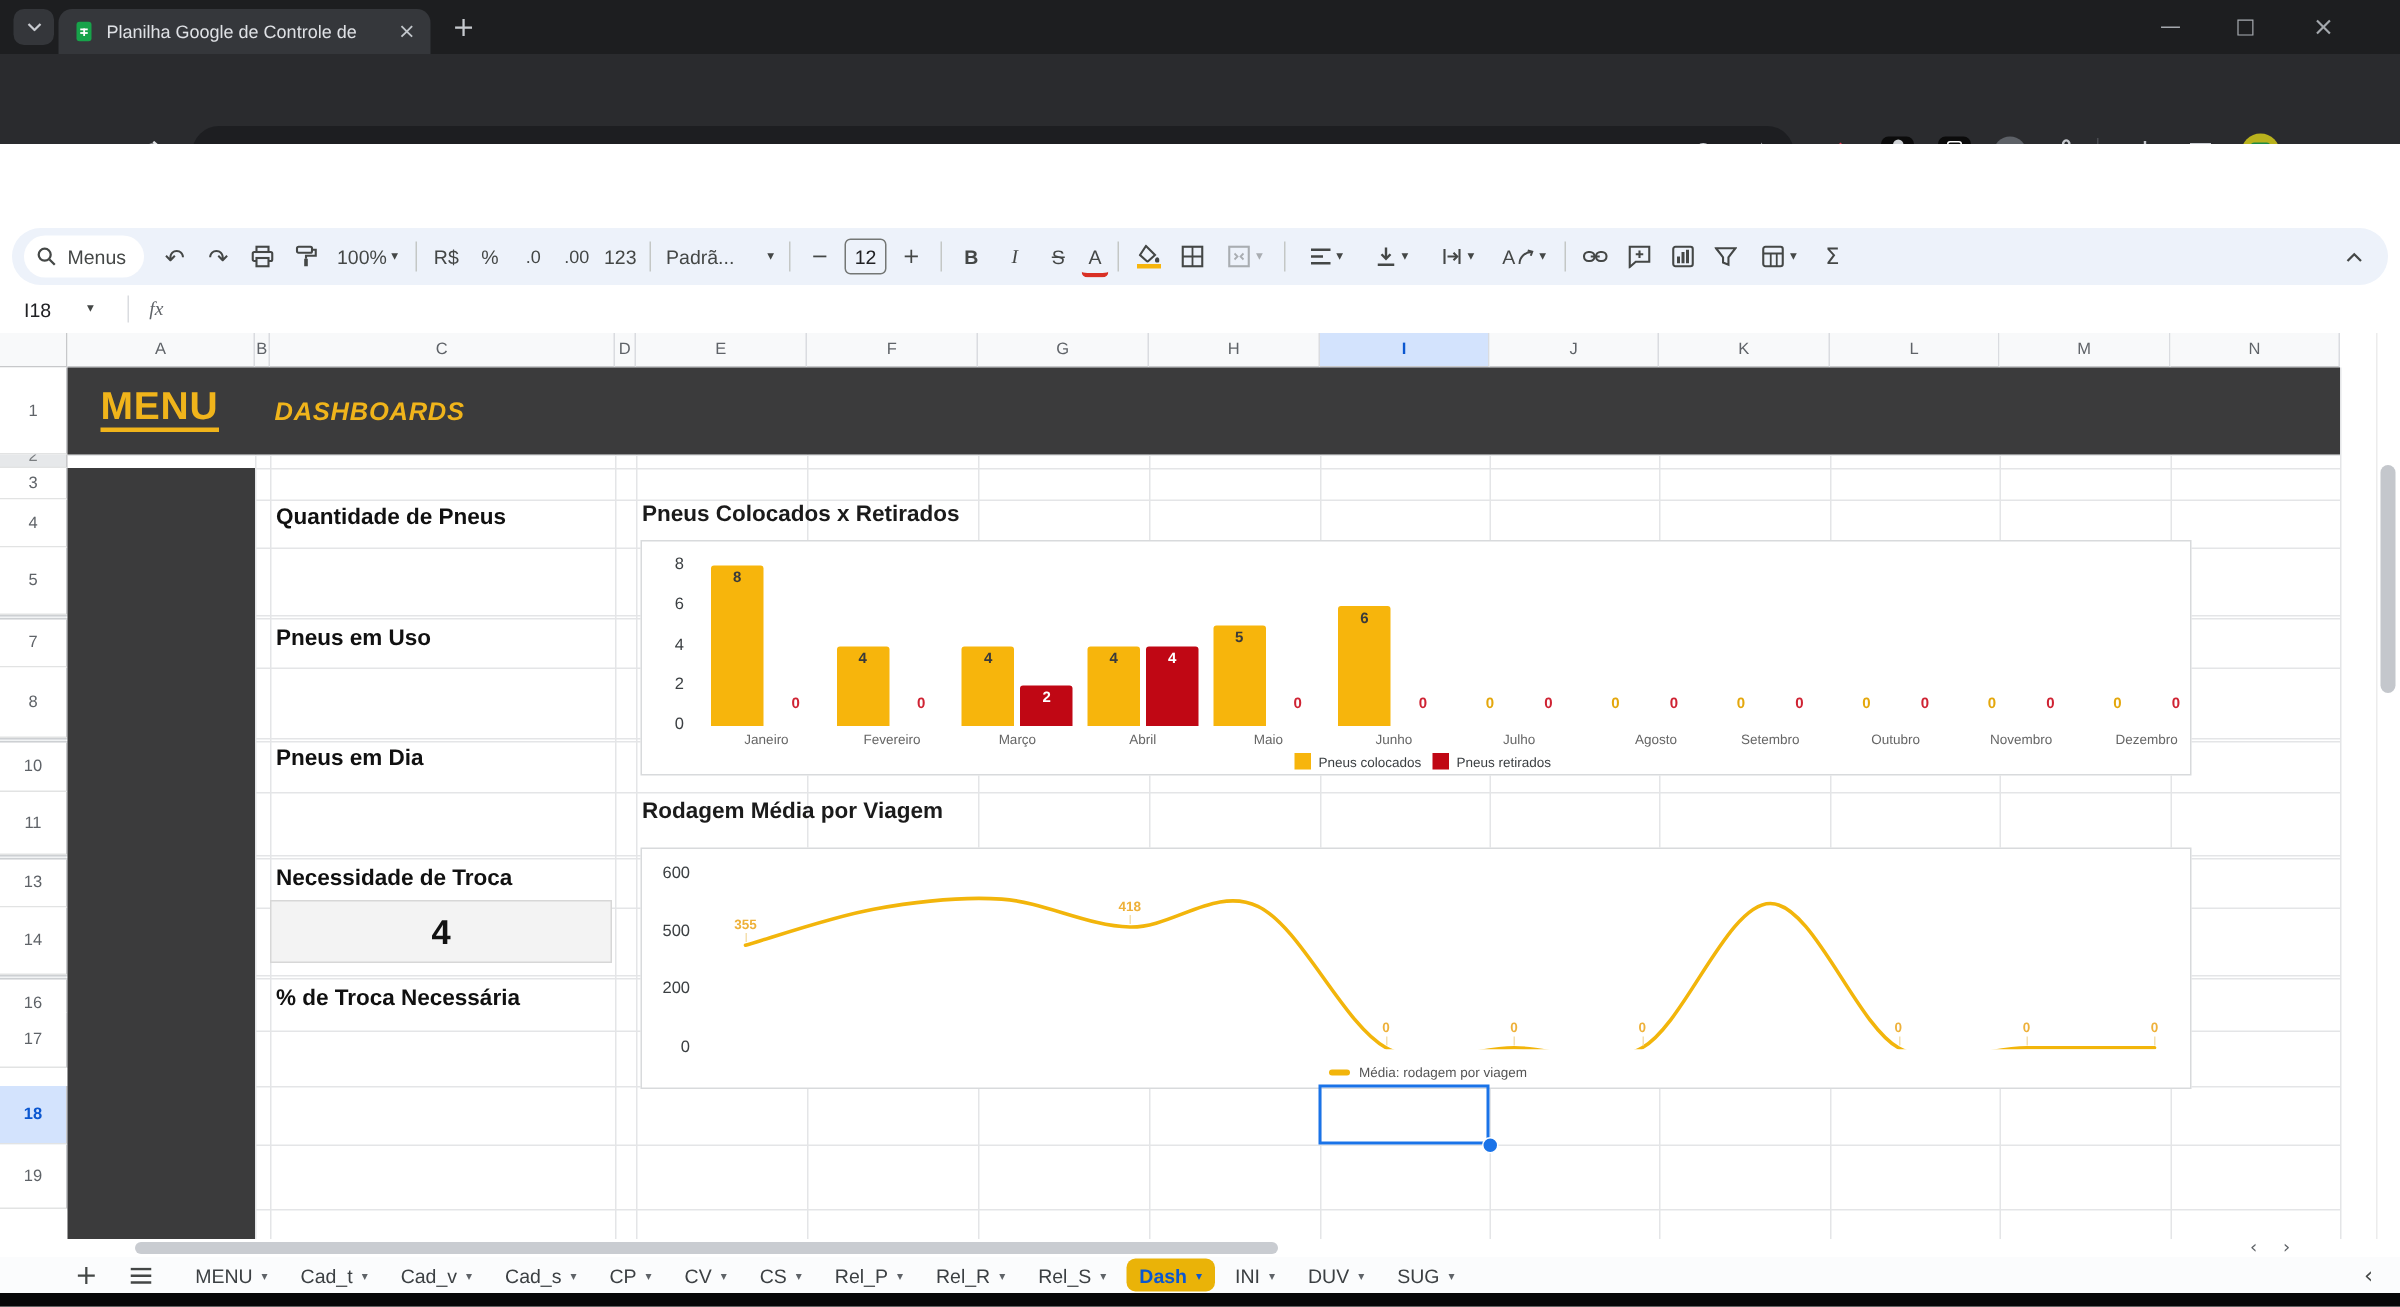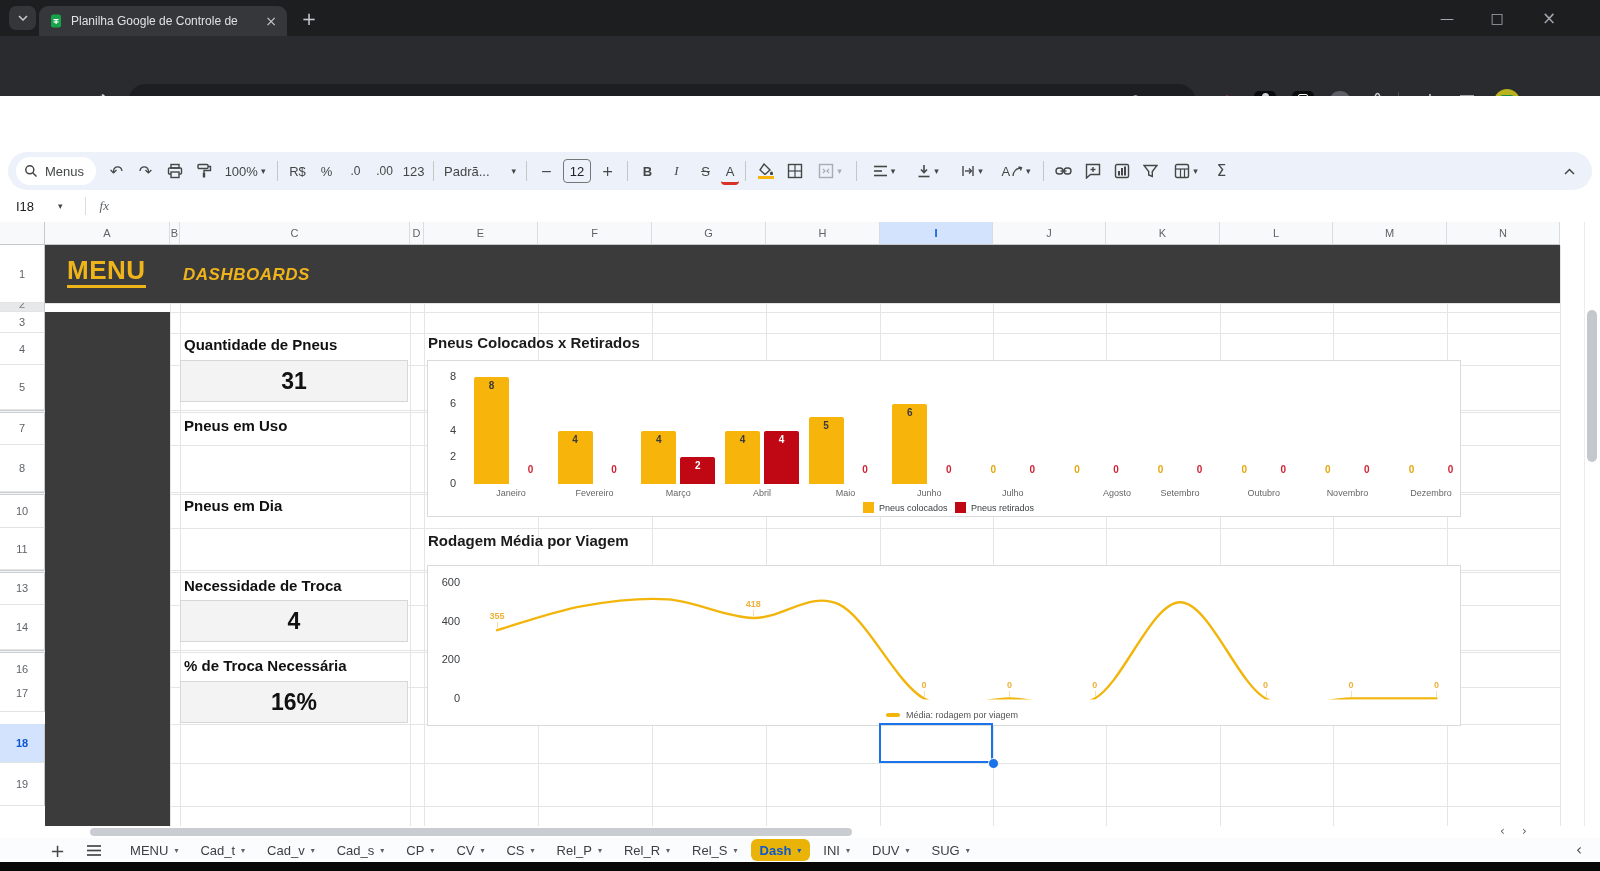--- a/index.html
+++ b/index.html
@@ -505,27 +505,25 @@
       <div class="hidden-row-mark" style="top: 188px;"></div>
       <div class="hidden-row-mark" style="top: 270px;"></div>
       <div class="hidden-row-mark" style="top: 348px;"></div>
       <div class="hidden-row-mark" style="top: 428px;"></div>
       <div id="banner">
       <span id="banner-menu">MENU</span>
       <span id="banner-dash">DASHBOARDS</span>
     </div>
       <div id="dark-strip"></div>
       <div class="kpi-label" style="top: 114px;">Quantidade de Pneus</div>
-      <div class="kpi-box" style="top: 138px;">31</div>
       <div class="kpi-label" style="top: 195px;">Pneus em Uso</div>
       <div class="kpi-label" style="top: 275px;">Pneus em Dia</div>
       <div class="kpi-label" style="top: 355px;">Necessidade de Troca</div>
       <div class="kpi-box" style="top: 378px;">4</div>
       <div class="kpi-label" style="top: 435px;">% de Troca Necessária</div>
-      <div class="kpi-box" style="top: 459px;">16%</div>
       <div class="chart-title" style="left: 428px; top: 112px;">Pneus Colocados x Retirados</div>
       <div class="chart-box" style="left: 427px; top: 138px; height: 157px;">
         <div class="ytick" style="left: 2px; top: 9px;">8</div>
         <div class="ytick" style="left: 2px; top: 35.75px;">6</div>
         <div class="ytick" style="left: 2px; top: 62.5px;">4</div>
         <div class="ytick" style="left: 2px; top: 89.25px;">2</div>
         <div class="ytick" style="left: 2px; top: 116px;">0</div>
         <div class="bar" style="left: 46px; width: 35px; top: 16px; height: 107px; background: rgb(247, 181, 12);"></div>
         <div class="bar-val" style="left: 46px; width: 35px; top: 19px; color: rgb(58, 58, 58);">8</div>
         <div class="zero-val" style="left: 85px; width: 35px; top: 103px; color: rgb(207, 35, 51);">0</div>
@@ -550,42 +548,42 @@
         <div class="month-lbl" style="left: 376.56px; width: 82px; top: 127px;">Maio</div>
         <div class="bar" style="left: 464.2px; width: 35px; top: 42.75px; height: 80.25px; background: rgb(247, 181, 12);"></div>
         <div class="bar-val" style="left: 464.2px; width: 35px; top: 45.75px; color: rgb(58, 58, 58);">6</div>
         <div class="zero-val" style="left: 503.2px; width: 35px; top: 103px; color: rgb(207, 35, 51);">0</div>
         <div class="month-lbl" style="left: 460.2px; width: 82px; top: 127px;">Junho</div>
         <div class="zero-val" style="left: 547.84px; width: 35px; top: 103px; color: rgb(228, 167, 12);">0</div>
         <div class="zero-val" style="left: 586.84px; width: 35px; top: 103px; color: rgb(207, 35, 51);">0</div>
         <div class="month-lbl" style="left: 543.84px; width: 82px; top: 127px;">Julho</div>
         <div class="zero-val" style="left: 631.48px; width: 35px; top: 103px; color: rgb(228, 167, 12);">0</div>
         <div class="zero-val" style="left: 670.48px; width: 35px; top: 103px; color: rgb(207, 35, 51);">0</div>
-        <div class="month-lbl" style="left: 648px; width: 82px; top: 127px;">Agosto</div>
+        <div class="month-lbl" style="left: 635px; width: 82px; top: 127px;">Agosto</div>
         <div class="zero-val" style="left: 715.12px; width: 35px; top: 103px; color: rgb(228, 167, 12);">0</div>
         <div class="zero-val" style="left: 754.12px; width: 35px; top: 103px; color: rgb(207, 35, 51);">0</div>
         <div class="month-lbl" style="left: 711.12px; width: 82px; top: 127px;">Setembro</div>
         <div class="zero-val" style="left: 798.76px; width: 35px; top: 103px; color: rgb(228, 167, 12);">0</div>
         <div class="zero-val" style="left: 837.76px; width: 35px; top: 103px; color: rgb(207, 35, 51);">0</div>
         <div class="month-lbl" style="left: 794.76px; width: 82px; top: 127px;">Outubro</div>
         <div class="zero-val" style="left: 882.4px; width: 35px; top: 103px; color: rgb(228, 167, 12);">0</div>
         <div class="zero-val" style="left: 921.4px; width: 35px; top: 103px; color: rgb(207, 35, 51);">0</div>
         <div class="month-lbl" style="left: 878.4px; width: 82px; top: 127px;">Novembro</div>
         <div class="zero-val" style="left: 966.04px; width: 35px; top: 103px; color: rgb(228, 167, 12);">0</div>
         <div class="zero-val" style="left: 1005.04px; width: 35px; top: 103px; color: rgb(207, 35, 51);">0</div>
         <div class="month-lbl" style="left: 962.04px; width: 82px; top: 127px;">Dezembro</div>
         <div class="legend-sq" style="left: 435px; top: 141px; background: rgb(247, 181, 12);"></div>
         <div class="legend-txt" style="left: 451px; top: 142px;">Pneus colocados</div>
         <div class="legend-sq" style="left: 527px; top: 141px; background: rgb(192, 7, 20);"></div>
         <div class="legend-txt" style="left: 543px; top: 142px;">Pneus retirados</div>
       </div>
       <div class="chart-title" style="left: 428px; top: 310px;">Rodagem Média por Viagem</div>
       <div class="chart-box" style="left: 427px; top: 343px; height: 161px;">
         <div class="ytick" style="left: 2px; top: 10px; width: 30px;">600</div>
-        <div class="ytick" style="left: 2px; top: 48.5px; width: 30px;">400</div>
+        <div class="ytick" style="left: 2px; top: 48.5px; width: 30px;">500</div>
         <div class="ytick" style="left: 2px; top: 87px; width: 30px;">200</div>
         <div class="ytick" style="left: 2px; top: 125.5px; width: 30px;">0</div>
         <svg width="1032" height="159" style="position: absolute; left: 0px; top: 0px;">
           <defs>
             <clipPath id="lcClip">
               <rect x="0" y="0" width="1032" height="133.5"></rect>
             </clipPath>
           </defs>
           <path d="M 69,64.1625 C 83.2,60.2 125.9,45.2 154.4,40.1 C 182.9,35.0 211.3,31.4 239.8,33.4 C 268.3,35.4 296.7,51.2 325.2,52.0 C 353.7,52.8 382.1,24.8 410.6,38.2 C 439.1,51.6 467.5,116.8 496.0,132.5 C 524.5,148.2 552.9,132.5 581.4,132.5 C 609.9,132.5 638.3,148.5 666.8,132.5 C 695.3,116.5 723.7,36.3 752.2,36.3 C 780.7,36.3 809.1,116.5 837.6,132.5 C 866.1,148.5 894.5,132.5 923.0,132.5 C 951.5,132.5 994.2,132.5 1008.4,132.5" fill="none" stroke="#F2B50B" stroke-width="2.4" stroke-linecap="round" clip-path="url(#lcClip)"></path>
         </svg>

